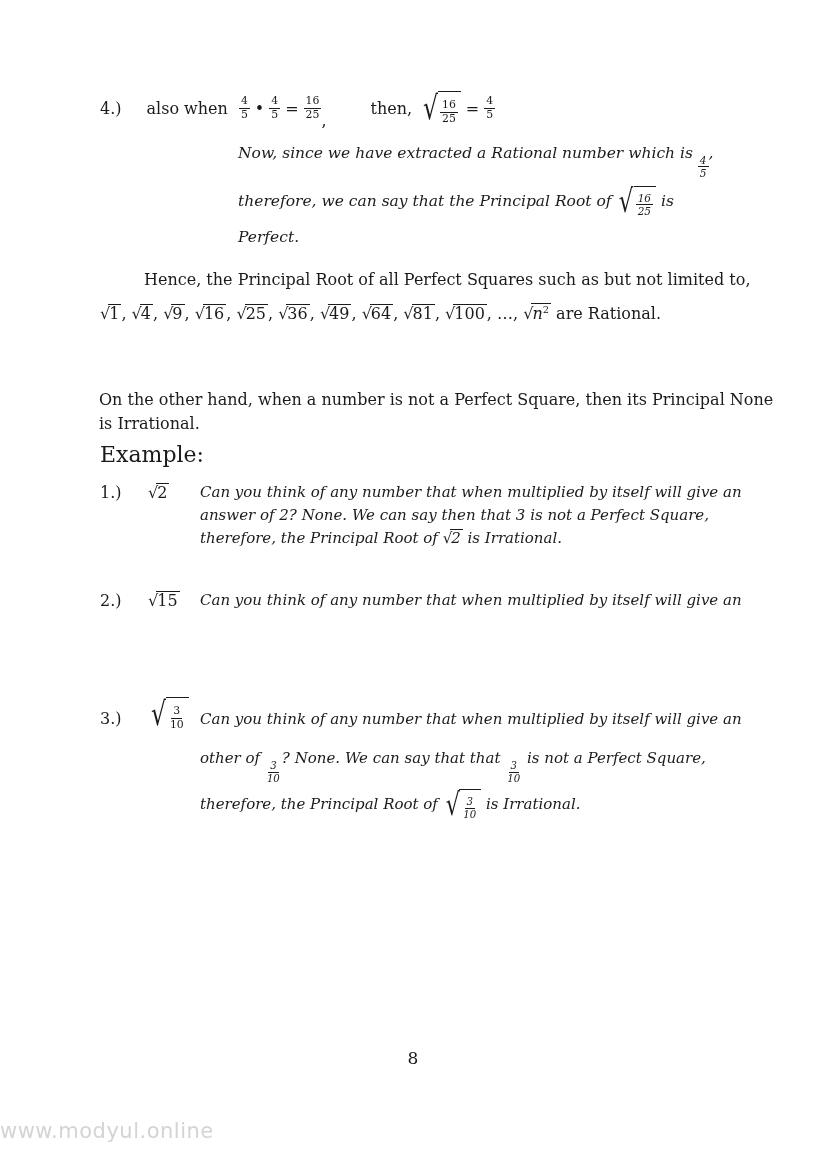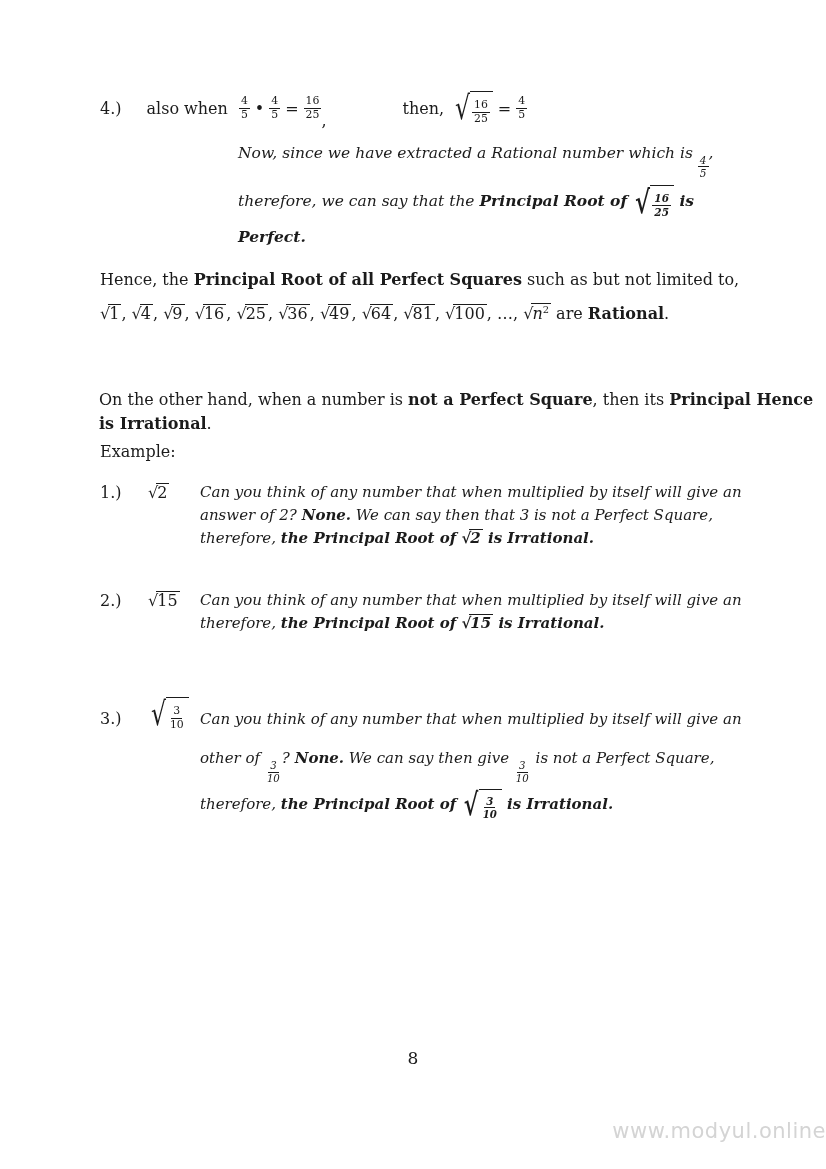--- a/index.html
+++ b/index.html
@@ -6,21 +6,21 @@
   body{background:#ffffff;}
   .page{
     position:relative;
     width:826px;height:1169px;
     background:#ffffff;
     color:#1b1b1b;
     font-family:"DejaVu Serif","Liberation Serif",serif;
     overflow:hidden;
   }
   .line{white-space:nowrap;}
-  b{font-weight:bold;}
+  b{font-weight:normal;}
   sup{font-size:0.62em;}
   
   .frac{
     display:inline-flex;flex-direction:column;align-items:center;
     vertical-align:-0.55em;font-size:0.68em;line-height:1.18;text-align:center;
   }
   .frac .num{border-bottom:1px solid currentColor;padding:0 2px;}
   .frac .den{padding:0 2px;}
   
   .sqrt{white-space:nowrap;}
@@ -31,39 +31,39 @@
   .sqrt.tall .sign{font-size:2.05em;line-height:1;margin-right:-3px;transform:scaleX(0.72);letter-spacing:0;}
   .sqrt.tall .rc{display:inline-block;border-top:1.3px solid currentColor;padding:2px 3px 0 2px;margin-left:0;}
   .sqrt.tall .frac{vertical-align:baseline;}
   
   #row4{position:absolute;left:100px;top:86px;height:44px;display:flex;align-items:center;font-size:16px;}
   #note4{position:absolute;left:238px;top:136px;width:480px;font-style:italic;font-size:15.5px;}
   #note4 .nl1{line-height:35px;}
   #note4 .nl2{line-height:42px;}
   #note4 .nl3{line-height:30px;}
   #hence{position:absolute;left:100px;top:265px;font-size:16px;}
-  #hence .hl1{line-height:30px;}
+  #hence .hl1{line-height:30px;margin-left:44px;}
   #hence .hl2{line-height:37px;}
   #other{position:absolute;left:99px;top:388px;font-size:16px;line-height:23.5px;}
-  #exlabel{position:absolute;left:100px;top:442px;font-size:16px;}
+  #exlabel{position:absolute;left:100px;top:442px;font-size:22px;}
   .example{position:absolute;left:100px;width:680px;}
   .example .ex-label{position:absolute;left:0;font-size:16px;font-style:normal;}
   .example .ex-rad{position:absolute;left:48px;font-size:16px;}
   .example .ex-text{margin-left:100px;font-style:italic;font-size:15px;line-height:23px;}
   #ex1{top:481px;}
   #ex2{top:589px;}
   #ex3{top:697px;}
   #ex3 .ex-text{line-height:39px;margin-top:3px;}
   #ex3 .ex-rad{top:0px;}
   #ex1 .ex-label,#ex2 .ex-label{top:2px;}
   #ex1 .ex-rad,#ex2 .ex-rad{top:2px;}
   #ex3 .ex-label{top:12px;}
   #pagenum{position:absolute;left:0;right:0;top:1048px;text-align:center;font-size:17px;}
   #watermark{
-    position:absolute;left:0;right:0;top:1119px;text-align:right;
+    position:absolute;left:0;right:0;top:1119px;text-align:left;
     font-family:"DejaVu Sans","Liberation Sans",sans-serif;
     font-size:21px;color:#d4d4d4;letter-spacing:0.5px;
   }
   .mgap{margin:0 5px;}
 </style>
 </head>
 <body>
 
 <div class="page">
 
@@ -78,21 +78,21 @@
     <span class="frac">
         <span class="num">4</span>
         <span class="den">5</span>
       </span>
     <span class="mgap">=</span>
     <span class="frac">
         <span class="num">16</span>
         <span class="den">25</span>
       </span>
     <span style="align-self:flex-end;">,</span>
-    <span style="margin-left:76px;margin-right:8px;">then,</span>
+    <span style="margin-left:44px;margin-right:8px;">then,</span>
     <span class="sqrt tall">
         <span class="sign">√</span>
         <span class="rc"><span class="frac">
             <span class="num">16</span>
             <span class="den">25</span>
           </span></span>
       </span>
     <span class="mgap">=</span>
     <span class="frac">
         <span class="num">4</span>
@@ -114,60 +114,59 @@
           </span><span> is</span></b></div>
     <div class="line nl3"><b>Perfect.</b></div>
   </div>
 
   <div id="hence">
     <div class="line hl1"><span>Hence, the </span><b>Principal Root of all Perfect Squares</b><span> such as but not limited to,</span></div>
     <div class="line hl2"><span class="sqrt"><span class="sign">√</span><span class="rc">1</span></span><span>, </span><span class="sqrt"><span class="sign">√</span><span class="rc">4</span></span><span>, </span><span class="sqrt"><span class="sign">√</span><span class="rc">9</span></span><span>, </span><span class="sqrt"><span class="sign">√</span><span class="rc">16</span></span><span>, </span><span class="sqrt"><span class="sign">√</span><span class="rc">25</span></span><span>, </span><span class="sqrt"><span class="sign">√</span><span class="rc">36</span></span><span>, </span><span class="sqrt"><span class="sign">√</span><span class="rc">49</span></span><span>, </span><span class="sqrt"><span class="sign">√</span><span class="rc">64</span></span><span>, </span><span class="sqrt"><span class="sign">√</span><span class="rc">81</span></span><span>, </span><span class="sqrt"><span class="sign">√</span><span class="rc">100</span></span><span>, </span><span>…, </span><span class="sqrt"><span class="sign">√</span><span class="rc"><i>n</i><sup>2</sup></span></span><span> are </span><b>Rational</b><span>.</span></div>
   </div>
 
   <div id="other">
-    <div class="line"><span>On the other hand, when a number is </span><b>not a Perfect Square</b><span>, then its </span><b>Principal Hence</b></div>
+    <div class="line"><span>On the other hand, when a number is </span><b>not a Perfect Square</b><span>, then its </span><b>Principal None</b></div>
     <div class="line"><b>is Irrational</b><span>.</span></div>
   </div>
 
   <div id="exlabel">Example:</div>
 
   <div class="example" id="ex1">
     <span class="ex-label">1.)</span>
     <span class="ex-rad sqrt"><span class="sign">√</span><span class="rc">2</span></span>
     <div class="ex-text">
       <div class="line"><span>Can you think of any number that when multiplied by itself will give an</span></div>
       <div class="line"><span>answer of 2? </span><b>None.</b><span> We can say then that 3 is not a Perfect Square,</span></div>
       <div class="line"><span>therefore, </span><b><span>the Principal Root of </span><span class="sqrt"><span class="sign">√</span><span class="rc">2</span></span><span> is Irrational.</span></b></div>
     </div>
   </div>
 
   <div class="example" id="ex2">
     <span class="ex-label">2.)</span>
     <span class="ex-rad sqrt"><span class="sign">√</span><span class="rc">15</span></span>
     <div class="ex-text">
       <div class="line"><span>Can you think of any number that when multiplied by itself will give an</span></div>
-      <div class="line"><span>therefore, </span><b><span>the Principal Root of </span><span class="sqrt"><span class="sign">√</span><span class="rc">15</span></span><span> is Irrational.</span></b></div>
     </div>
   </div>
 
   <div class="example" id="ex3">
     <span class="ex-label">3.)</span>
     <span class="ex-rad sqrt tall">
         <span class="sign">√</span>
         <span class="rc"><span class="frac">
             <span class="num">3</span>
             <span class="den">10</span>
           </span></span>
       </span>
     <div class="ex-text">
       <div class="line"><span>Can you think of any number that when multiplied by itself will give an</span></div>
       <div class="line"><span>other of </span><span class="frac">
             <span class="num">3</span>
             <span class="den">10</span>
-          </span><span>? </span><b>None.</b><span> We can say then give </span><span class="frac">
+          </span><span>? </span><b>None.</b><span> We can say that that </span><span class="frac">
             <span class="num">3</span>
             <span class="den">10</span>
           </span><span> is not a Perfect Square,</span></div>
       <div class="line"><span>therefore, </span><b><span>the Principal Root of </span><span class="sqrt tall">
               <span class="sign">√</span>
               <span class="rc"><span class="frac">
                   <span class="num">3</span>
                   <span class="den">10</span>
                 </span></span>
             </span><span> is Irrational.</span></b></div>

